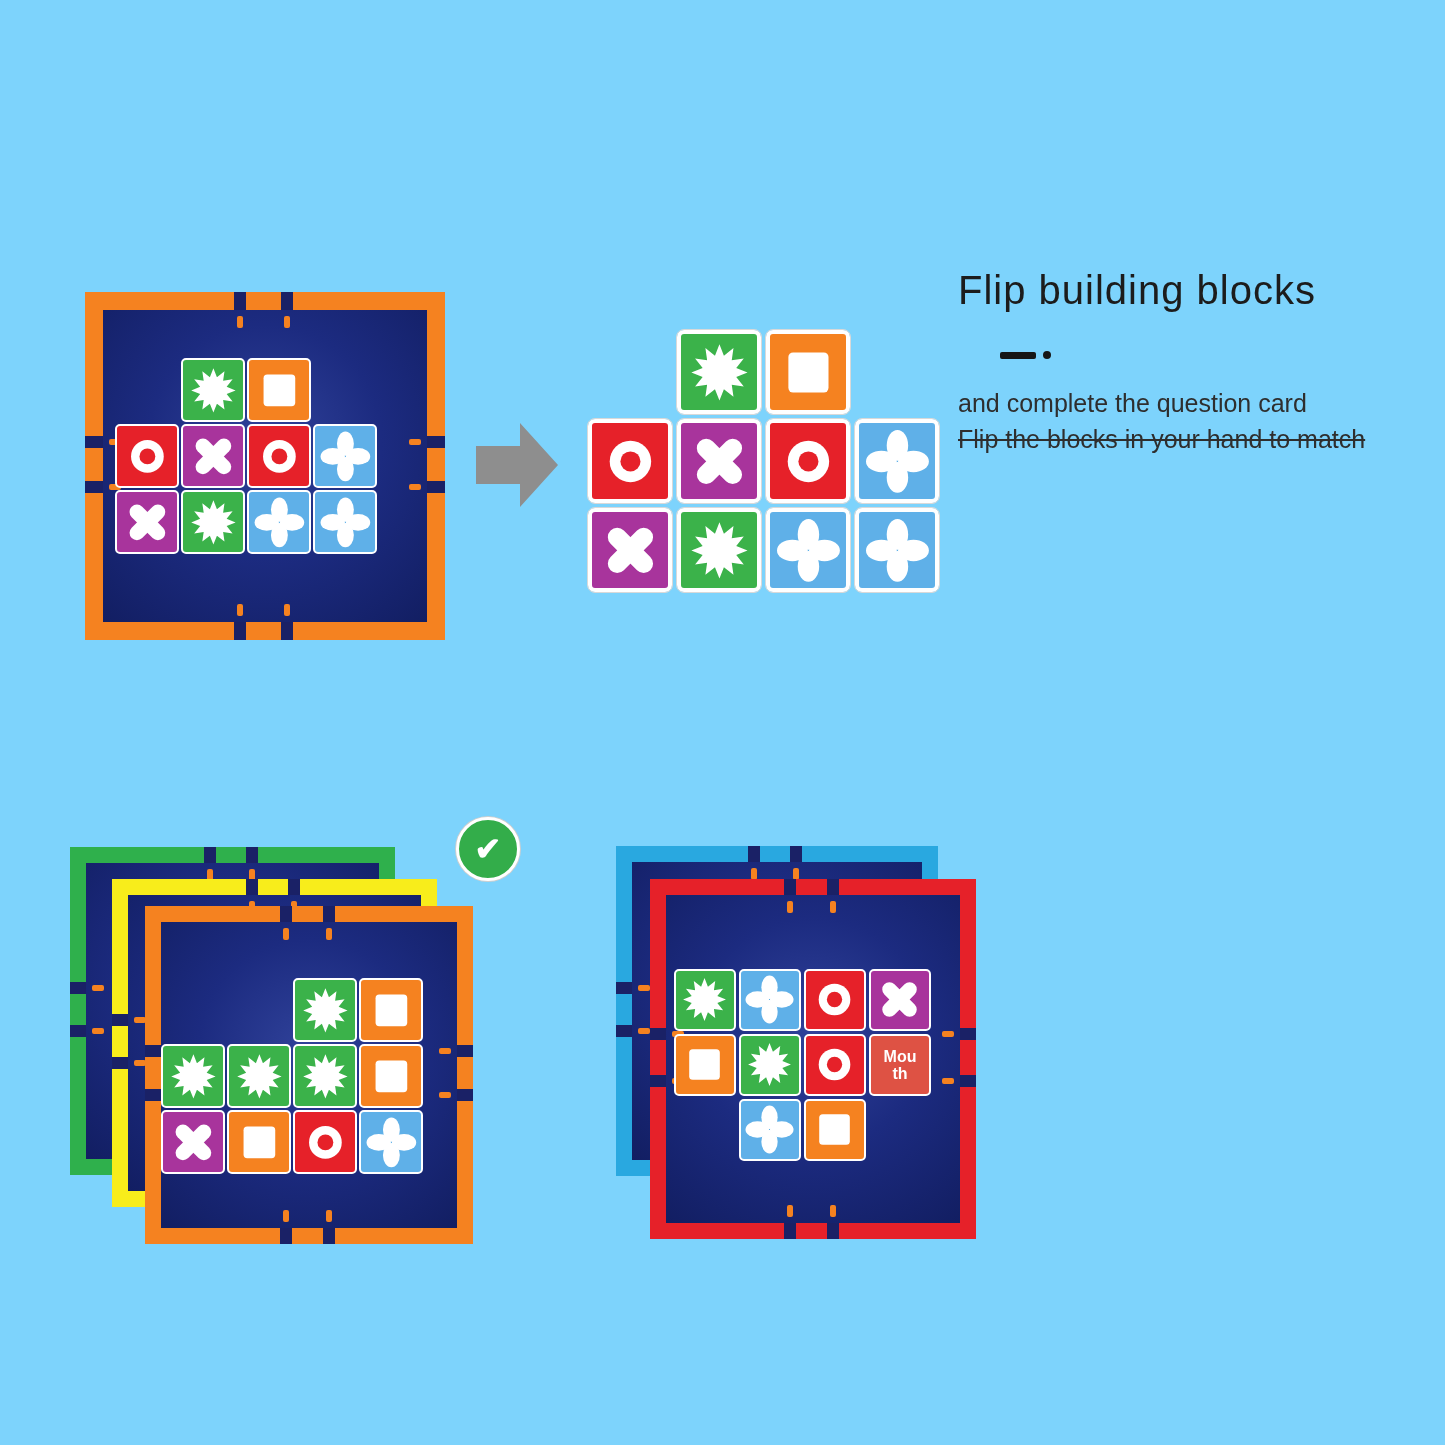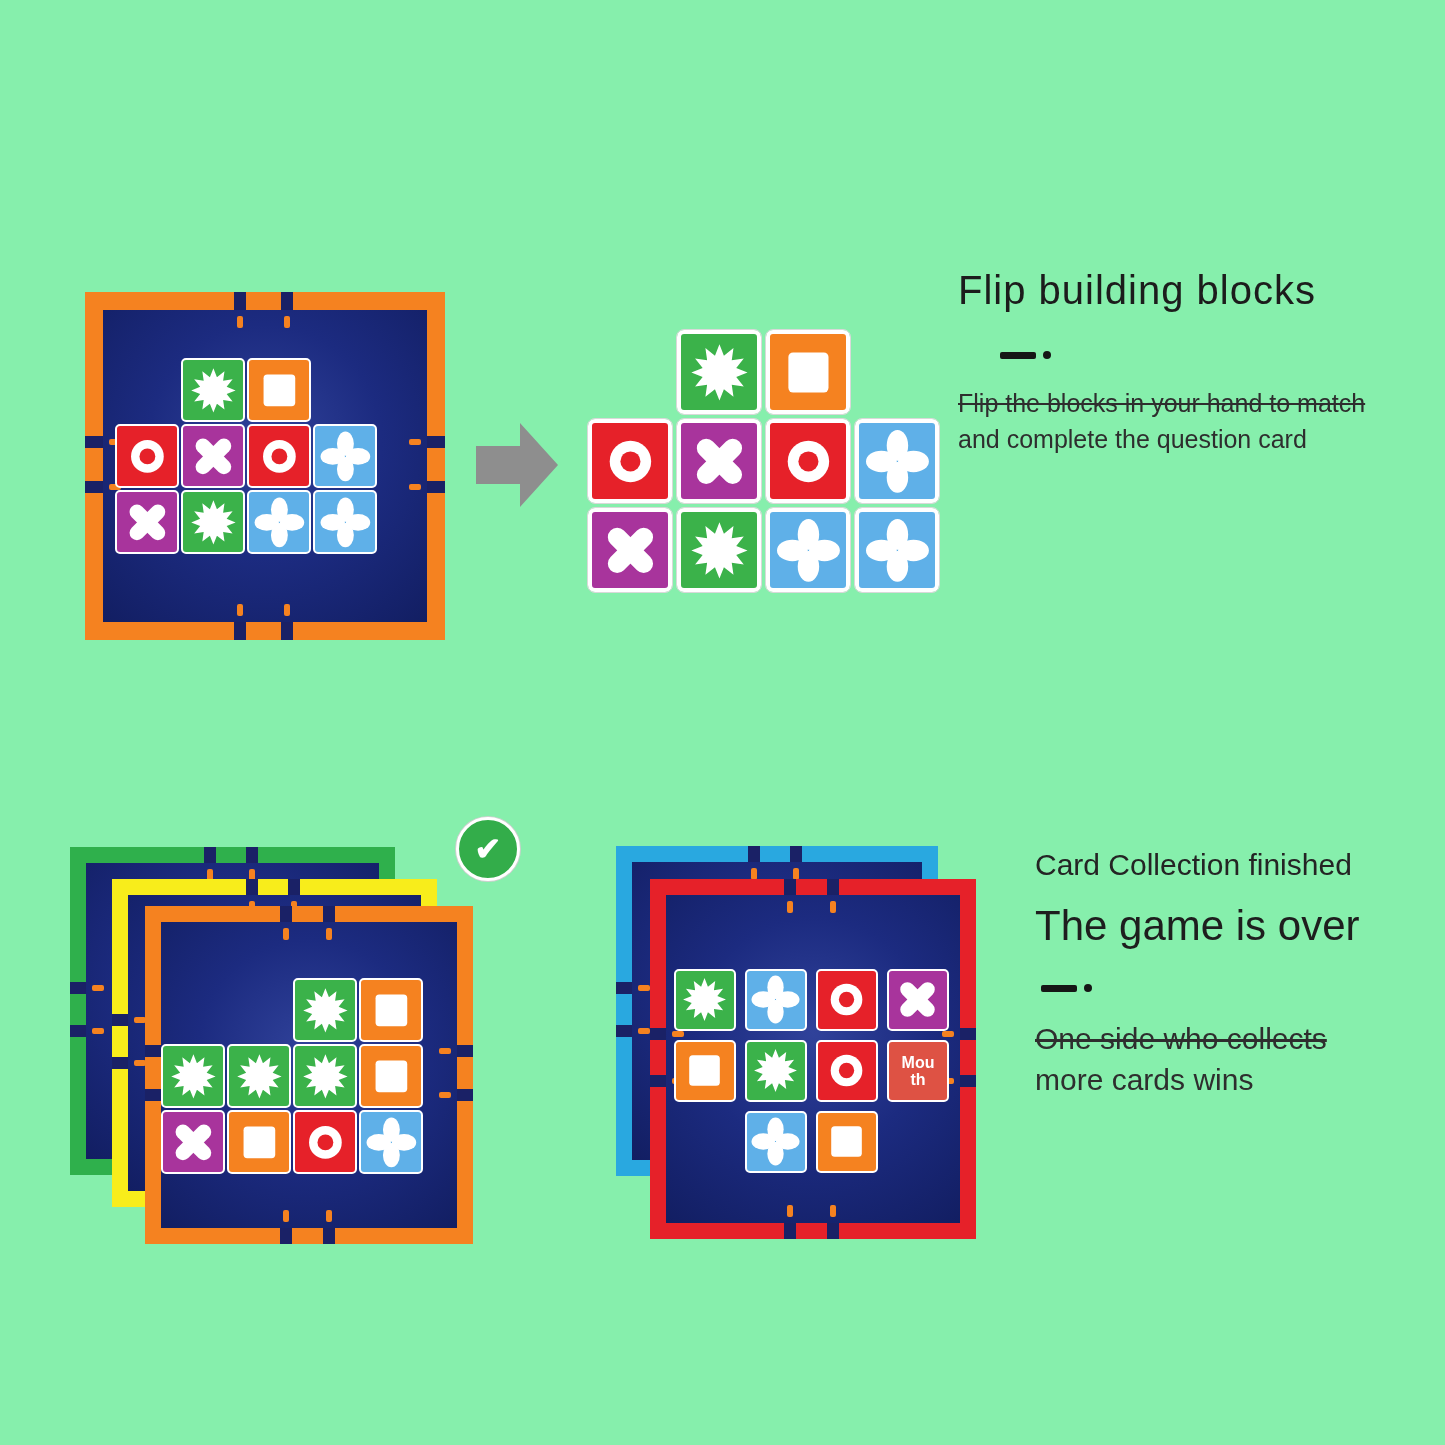--- a/index.html
+++ b/index.html
@@ -1,17 +1,17 @@
 <!DOCTYPE html>
 <html><head>
 <meta charset="utf-8">
 <style>
   html,body{margin:0;padding:0;background:#fff}
   body{font-family:"Liberation Sans",sans-serif}
-  .canvas{position:relative;width:1445px;height:1445px;background:#86efac;overflow:hidden}
+  .canvas{position:relative;width:1445px;height:1445px;background:#7dd3fc;overflow:hidden}
 
   .board{position:absolute}
   .board-inner{position:absolute;background:radial-gradient(circle at 50% 42%, #30429a 0%, #1c2b80 48%, #121e62 100%)}
   .tick{position:absolute;background:#1a2166}
   .idash{position:absolute;background:#f58220;border-radius:2px}
 
   .tile-grid{position:absolute;display:grid}
   .tile{border:2px solid #fff;border-radius:5px;display:flex;align-items:center;justify-content:center;overflow:hidden}
   .tile svg{width:88%;height:88%;display:block}
   .tile.empty{visibility:hidden}
@@ -224,22 +224,22 @@
         </div>
       </div>
     </div>
 
   <div class="text-block" style="left:958px;top:268px;width:486px">
     <div class="t-title">Flip building blocks</div>
     <div class="divider">
       <span class="dash"></span>
       <span class="dot"></span>
     </div>
+    <div class="t-cap">and complete the question card</div>
     <div class="t-cap strike">Flip the blocks in your hand to match</div>
-    <div class="t-cap">and complete the question card</div>
   </div>
 
   <div class="board" style="left: 70px; top: 847px; width: 325px; height: 328px; background: rgb(47, 176, 76);">
       <div class="board-inner" style="inset: 16px;"></div>
       <div class="tick" style="left: 133.75px; top: 0px; width: 12px; height: 16px; background: rgb(26, 33, 102);"></div>
       <div class="tick" style="left: 133.75px; bottom: 0px; width: 12px; height: 16px; background: rgb(26, 33, 102);"></div>
       <div class="tick" style="top: 135.04px; left: 0px; width: 16px; height: 12px; background: rgb(26, 33, 102);"></div>
       <div class="tick" style="top: 135.04px; right: 0px; width: 16px; height: 12px; background: rgb(26, 33, 102);"></div>
       <div class="idash" style="left: 136.75px; top: 22px; width: 6px; height: 12px; background: rgb(245, 130, 32);"></div>
       <div class="idash" style="left: 136.75px; bottom: 22px; width: 6px; height: 12px; background: rgb(245, 130, 32);"></div>
@@ -390,21 +390,21 @@
       <div class="idash" style="top: 151.8px; left: 22px; width: 12px; height: 6px; background: rgb(245, 130, 32);"></div>
       <div class="idash" style="top: 151.8px; right: 22px; width: 12px; height: 6px; background: rgb(245, 130, 32);"></div>
       <div class="tick" style="left: 176.56px; top: 0px; width: 12px; height: 16px; background: rgb(26, 33, 102);"></div>
       <div class="tick" style="left: 176.56px; bottom: 0px; width: 12px; height: 16px; background: rgb(26, 33, 102);"></div>
       <div class="tick" style="top: 195.6px; left: 0px; width: 16px; height: 12px; background: rgb(26, 33, 102);"></div>
       <div class="tick" style="top: 195.6px; right: 0px; width: 16px; height: 12px; background: rgb(26, 33, 102);"></div>
       <div class="idash" style="left: 179.56px; top: 22px; width: 6px; height: 12px; background: rgb(245, 130, 32);"></div>
       <div class="idash" style="left: 179.56px; bottom: 22px; width: 6px; height: 12px; background: rgb(245, 130, 32);"></div>
       <div class="idash" style="top: 198.6px; left: 22px; width: 12px; height: 6px; background: rgb(245, 130, 32);"></div>
       <div class="idash" style="top: 198.6px; right: 22px; width: 12px; height: 6px; background: rgb(245, 130, 32);"></div>
-      <div class="tile-grid" style="left: 24px; top: 90px; grid-template-columns: repeat(4, 62px); grid-auto-rows: 62px; gap: 9px;">
+      <div class="tile-grid" style="left: 24px; top: 90px; grid-template-columns: repeat(4, 62px); grid-auto-rows: 62px; gap: 3px;">
         <div class="tile" style="background: rgb(59, 178, 74);">
           <svg viewBox="0 0 100 100">
             <polygon points="50.0,8.0 56.7,24.9 71.0,13.6 68.4,31.6 86.4,29.0 75.1,43.3 92.0,50.0 75.1,56.7 86.4,71.0 68.4,68.4 71.0,86.4 56.7,75.1 50.0,92.0 43.3,75.1 29.0,86.4 31.6,68.4 13.6,71.0 24.9,56.7 8.0,50.0 24.9,43.3 13.6,29.0 31.6,31.6 29.0,13.6 43.3,24.9" fill="#fff"></polygon>
           </svg>
         </div>
         <div class="tile" style="background: rgb(95, 176, 232);">
           <svg viewBox="0 0 100 100">
             <g fill="#fff">
               <ellipse cx="50" cy="26" rx="16" ry="23"></ellipse>
               <ellipse cx="50" cy="74" rx="16" ry="23"></ellipse>
@@ -459,24 +459,14 @@
         </div>
         <div class="tile" style="background: rgb(245, 130, 32);">
           <svg viewBox="0 0 100 100">
             <rect x="20" y="20" width="60" height="60" rx="7" fill="#fff"></rect>
           </svg>
         </div>
         <div class="tile empty"></div>
       </div>
     </div>
 
-  <div class="text-block" style="left:1035px;top:848px;width:400px">
-    <div class="b-head">Card Collection finished</div>
-    <div class="b-title">The game is over</div>
-    <div class="divider small">
-      <span class="dash"></span>
-      <span class="dot"></span>
-    </div>
-    <div class="b-cap strike">One side who collects</div>
-    <div class="b-cap">more cards wins</div>
-  </div>
 
 </div>
 
 </body></html>

